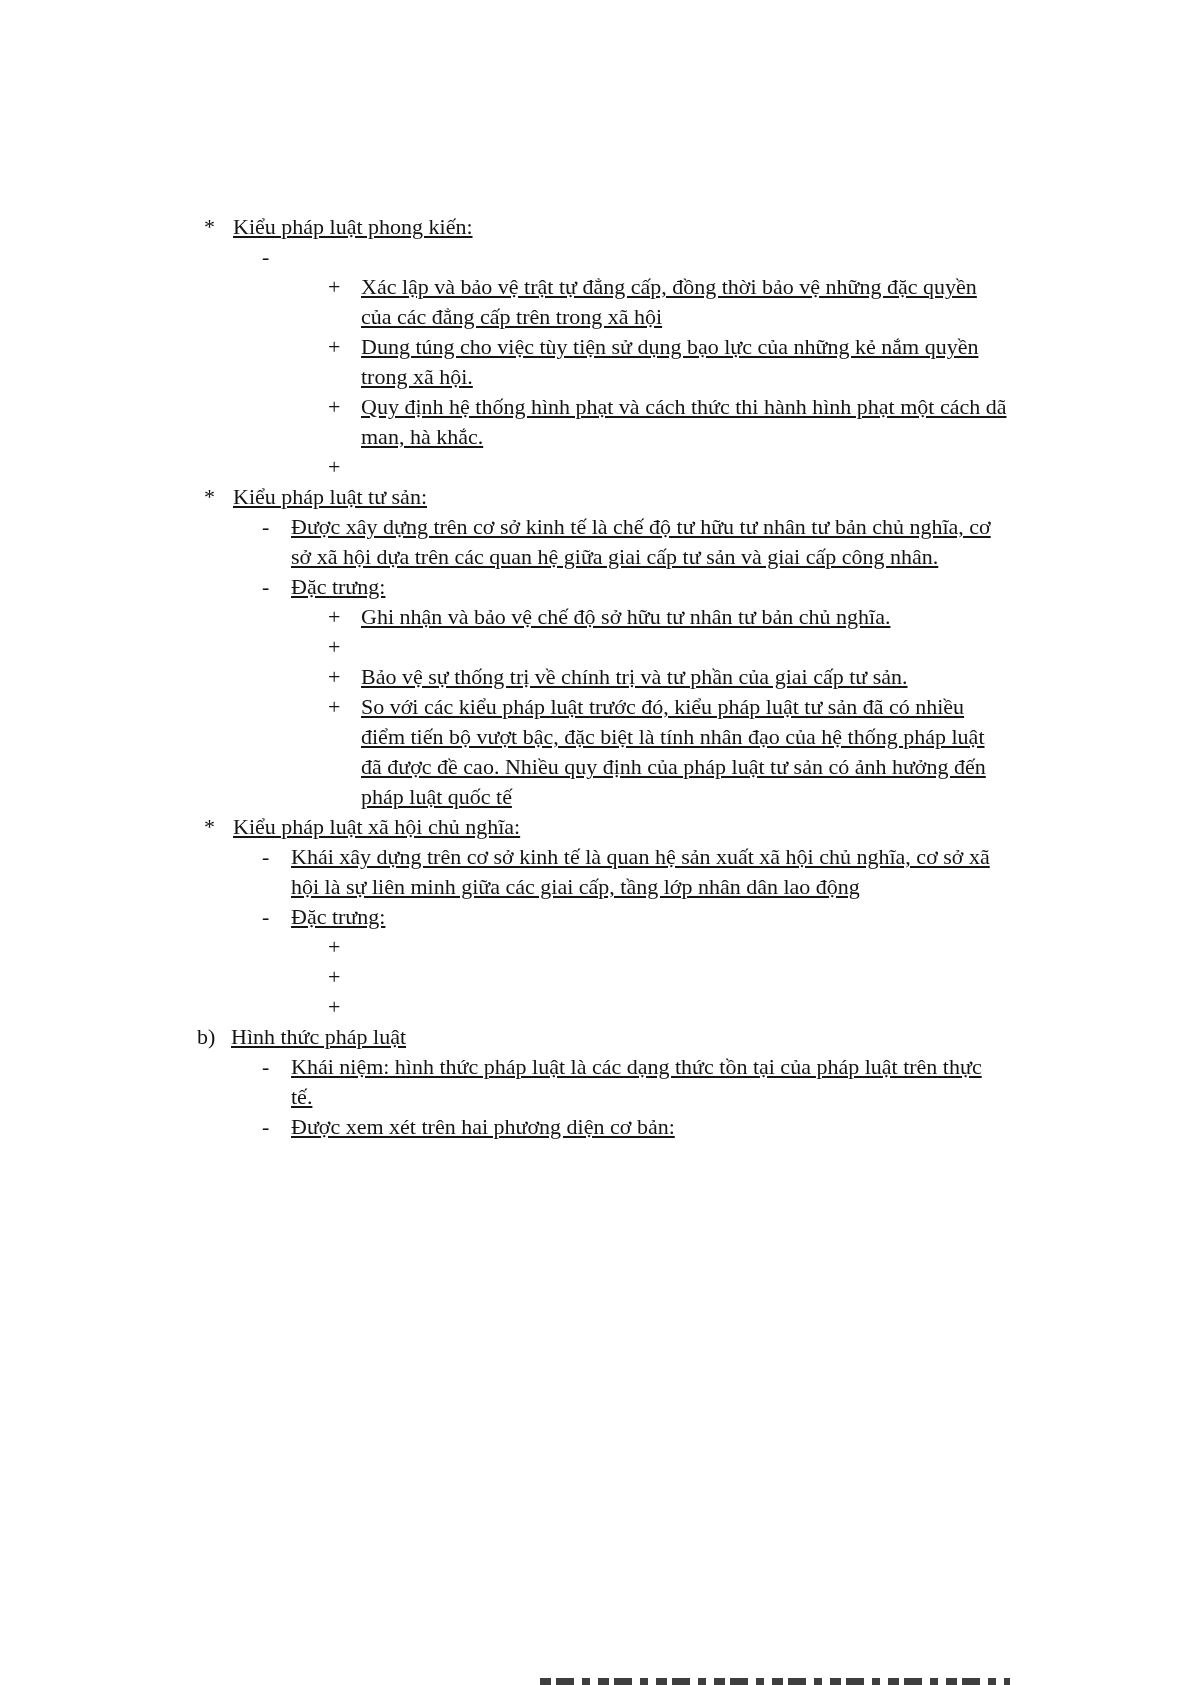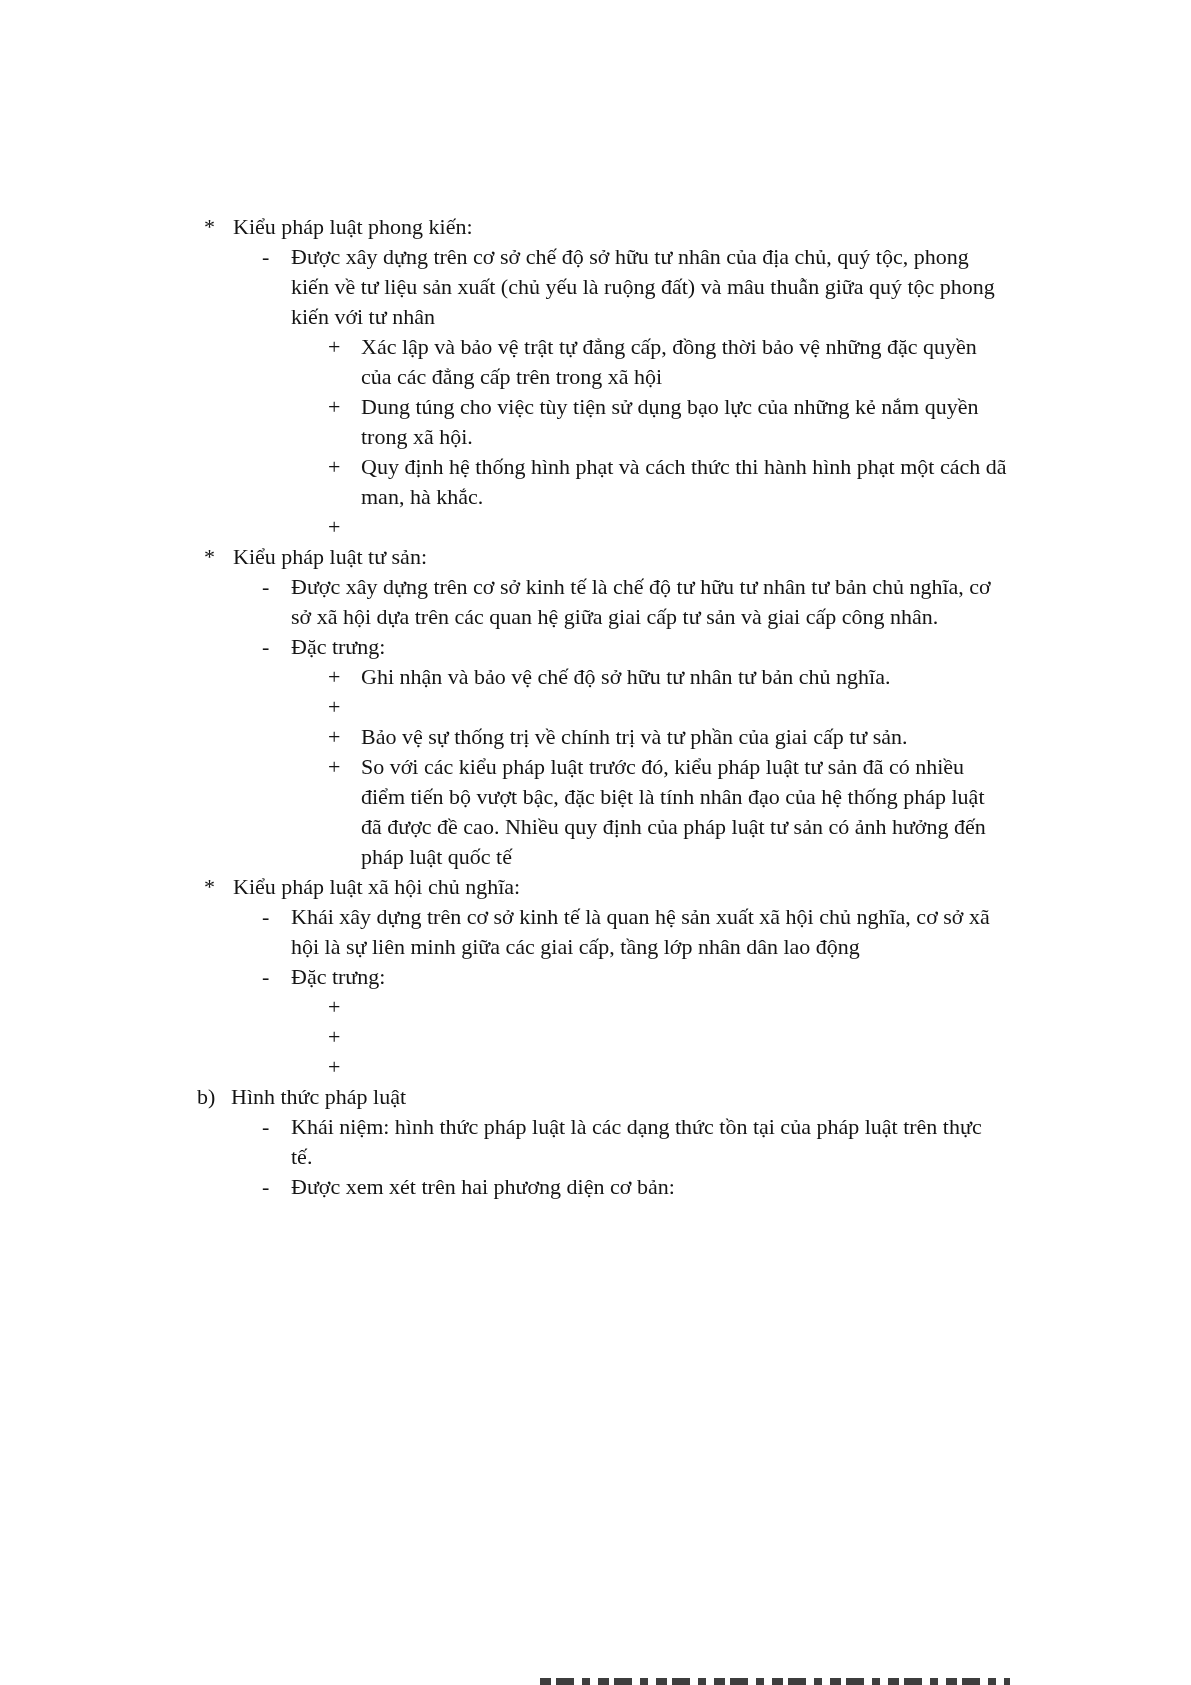--- a/index.html
+++ b/index.html
@@ -30,20 +30,21 @@
     align-items: flex-start;
     padding-right: 184px;
   }
   .marker {
     flex: none;
     white-space: pre;
   }
   .txt {
     flex: 1 1 auto;
     min-width: 0;
+    text-decoration: underline;
   }
   
   .lvl-0 { padding-left: 197px; }
   .lvl-0 .marker { width: 34px; }
   .lvl-1 { padding-left: 204px; }
   .lvl-1 .marker { width: 29px; }
   .lvl-2 { padding-left: 262px; }
   .lvl-2 .marker { width: 29px; }
   .lvl-3 { padding-left: 328px; }
   .lvl-3 .marker { width: 33px; }
@@ -70,21 +71,20 @@
 <body>
 
 <div class="page">
   <div class="content" id="doc-content">
       <div class="item lvl-1">
         <span class="marker">*</span>
         <span class="txt">Kiểu pháp luật phong kiến:</span>
       </div>
       <div class="item lvl-2">
         <span class="marker">-</span>
-        <span class="txt">Được xây dựng trên cơ sở chế độ sở hữu tư nhân của địa chủ, quý tộc, phong kiến về tư liệu sản xuất (chủ yếu là ruộng đất) và mâu thuẫn giữa quý tộc phong kiến với tư nhân</span>
       </div>
       <div class="item lvl-3">
         <span class="marker">+</span>
         <span class="txt">Xác lập và bảo vệ trật tự đẳng cấp, đồng thời bảo vệ những đặc quyền của các đẳng cấp trên trong xã hội</span>
       </div>
       <div class="item lvl-3">
         <span class="marker">+</span>
         <span class="txt">Dung túng cho việc tùy tiện sử dụng bạo lực của những kẻ nắm quyền trong xã hội.</span>
       </div>
       <div class="item lvl-3">

